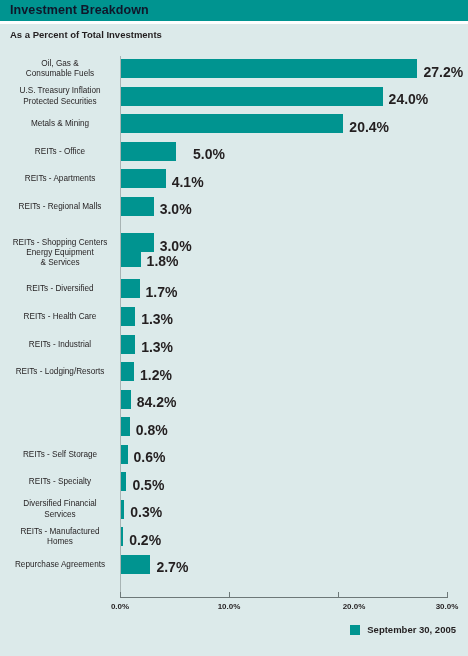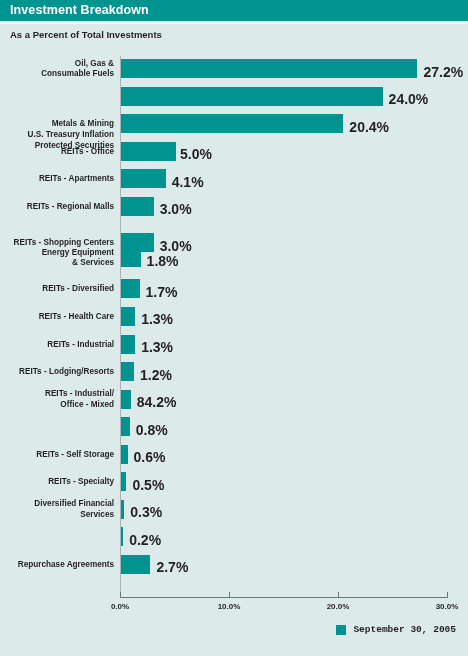--- a/index.html
+++ b/index.html
@@ -23,21 +23,21 @@
     height: 21px;
     background: #009490;
     box-sizing: border-box;
   }
   #header-title {
     position: absolute;
     left: 10px;
     top: 3px;
     font-size: 12.5px;
     font-weight: bold;
-    color: #ffffff;
+    color: #0f172a;
     letter-spacing: 0.1px;
     white-space: nowrap;
   }
   #header-underline {
     position: absolute;
     left: 0; top: 21px;
     width: 468px;
     height: 3px;
     background: #ffffff;
   }
@@ -97,23 +97,23 @@
     position: absolute;
     left: 0;
     width: 468px;
     height: 27.6px;
   }
   .row-label {
     position: absolute;
     right: 354px;     
     top: 0;
     width: 108px;
-    text-align: right;
+    text-align: center;
     font-size: 8.2px;
-    font-weight: bold;
+    font-weight: normal;
     line-height: 10.5px;
     color: #231f20;
   }
   .bar {
     position: absolute;
     left: 121px;
     top: 4px;
     height: 19px;
     background: #009490;
   }
@@ -127,21 +127,20 @@
   }
 
   
   #legend {
     position: absolute;
     right: 12px;
     top: 624px;
     display: flex;
     align-items: center;
     gap: 7px;
-    font-family: Liberation Mono, monospace;
   }
   #legend-swatch {
     width: 10px;
     height: 10px;
     background: #009490;
     display: block;
   }
   #legend-label {
     font-size: 9.5px;
     font-weight: bold;
@@ -160,54 +159,54 @@
 
 <div id="chart-area">
   <div id="axis-line"></div>
   <div id="axis-baseline"></div>
   <div id="ticks">
       <div class="tickmark" style="left: 120px;"></div>
       <div class="ticklabel" style="left: 120px;">0.0%</div>
       <div class="tickmark" style="left: 229px;"></div>
       <div class="ticklabel" style="left: 229px;">10.0%</div>
       <div class="tickmark" style="left: 338px;"></div>
-      <div class="ticklabel" style="left: 338px; text-align: right;">20.0%</div>
+      <div class="ticklabel" style="left: 354px; text-align: right;">20.0%</div>
       <div class="tickmark" style="left: 447px;"></div>
       <div class="ticklabel" style="left: 447px;">30.0%</div>
     </div>
   <div id="rows">
       <div class="row" style="top: 5px;">
         <div class="row-label" style="top: 3.5px;">
           <div>Oil, Gas &amp;</div>
           <div>Consumable Fuels</div>
         </div>
         <div class="bar" style="width: 296.48px; background: rgb(0, 148, 144);"></div>
         <div class="bar-value" style="left: 423.48px;">27.2%</div>
       </div>
       <div class="row" style="top: 32.55px;">
-        <div class="row-label" style="top: 3.5px; margin-top: 44px;">
+        <div class="row-label" style="top: 3.5px;">
           <div>U.S. Treasury Inflation</div>
           <div>Protected Securities</div>
         </div>
         <div class="bar" style="width: 261.6px; background: rgb(0, 148, 144);"></div>
         <div class="bar-value" style="left: 388.6px;">24.0%</div>
       </div>
       <div class="row" style="top: 60.1px;">
         <div class="row-label" style="top: 9px;">
           <div>Metals &amp; Mining</div>
         </div>
         <div class="bar" style="width: 222.36px; background: rgb(0, 148, 144);"></div>
         <div class="bar-value" style="left: 349.36px;">20.4%</div>
       </div>
       <div class="row" style="top: 87.65px;">
         <div class="row-label" style="top: 9px;">
           <div>REITs - Office</div>
         </div>
         <div class="bar" style="width: 54.5px; background: rgb(0, 148, 144);"></div>
-        <div class="bar-value" style="left: 180px;">5.0%</div>
+        <div class="bar-value" style="left: 193px;">5.0%</div>
       </div>
       <div class="row" style="top: 115.2px;">
         <div class="row-label" style="top: 9px;">
           <div>REITs - Apartments</div>
         </div>
         <div class="bar" style="width: 44.69px; background: rgb(0, 148, 144);"></div>
         <div class="bar-value" style="left: 171.69px;">4.1%</div>
       </div>
       <div class="row" style="top: 142.75px;">
         <div class="row-label" style="top: 9px;">
@@ -253,24 +252,20 @@
         <div class="bar-value" style="left: 141.17px;">1.3%</div>
       </div>
       <div class="row" style="top: 308.05px;">
         <div class="row-label" style="top: 9px;">
           <div>REITs - Lodging/Resorts</div>
         </div>
         <div class="bar" style="width: 13.08px; background: rgb(0, 148, 144);"></div>
         <div class="bar-value" style="left: 140.08px;">1.2%</div>
       </div>
       <div class="row" style="top: 335.6px;">
-        <div class="row-label" style="top: 3.5px;">
-          <div>REITs - Industrial/</div>
-          <div>Office - Mixed</div>
-        </div>
         <div class="bar" style="width: 9.81px; background: rgb(0, 148, 144);"></div>
         <div class="bar-value" style="left: 136.81px;">84.2%</div>
       </div>
       <div class="row" style="top: 363.15px;">
         <div class="bar" style="width: 8.72px; background: rgb(0, 148, 144);"></div>
         <div class="bar-value" style="left: 135.72px;">0.8%</div>
       </div>
       <div class="row" style="top: 390.7px;">
         <div class="row-label" style="top: 9px;">
           <div>REITs - Self Storage</div>
@@ -287,20 +282,24 @@
       </div>
       <div class="row" style="top: 445.8px;">
         <div class="row-label" style="top: 3.5px;">
           <div>Diversified Financial</div>
           <div>Services</div>
         </div>
         <div class="bar" style="width: 3.27px; background: rgb(0, 148, 144);"></div>
         <div class="bar-value" style="left: 130.27px;">0.3%</div>
       </div>
       <div class="row" style="top: 473.35px;">
+        <div class="row-label" style="top: 3.5px;">
+          <div>REITs - Manufactured</div>
+          <div>Homes</div>
+        </div>
         <div class="bar" style="width: 2.18px; background: rgb(0, 148, 144);"></div>
         <div class="bar-value" style="left: 129.18px;">0.2%</div>
       </div>
       <div class="row" style="top: 500.9px;">
         <div class="row-label" style="top: 9px;">
           <div>Repurchase Agreements</div>
         </div>
         <div class="bar" style="width: 29.43px; background: rgb(0, 148, 144);"></div>
         <div class="bar-value" style="left: 156.43px;">2.7%</div>
       </div>

